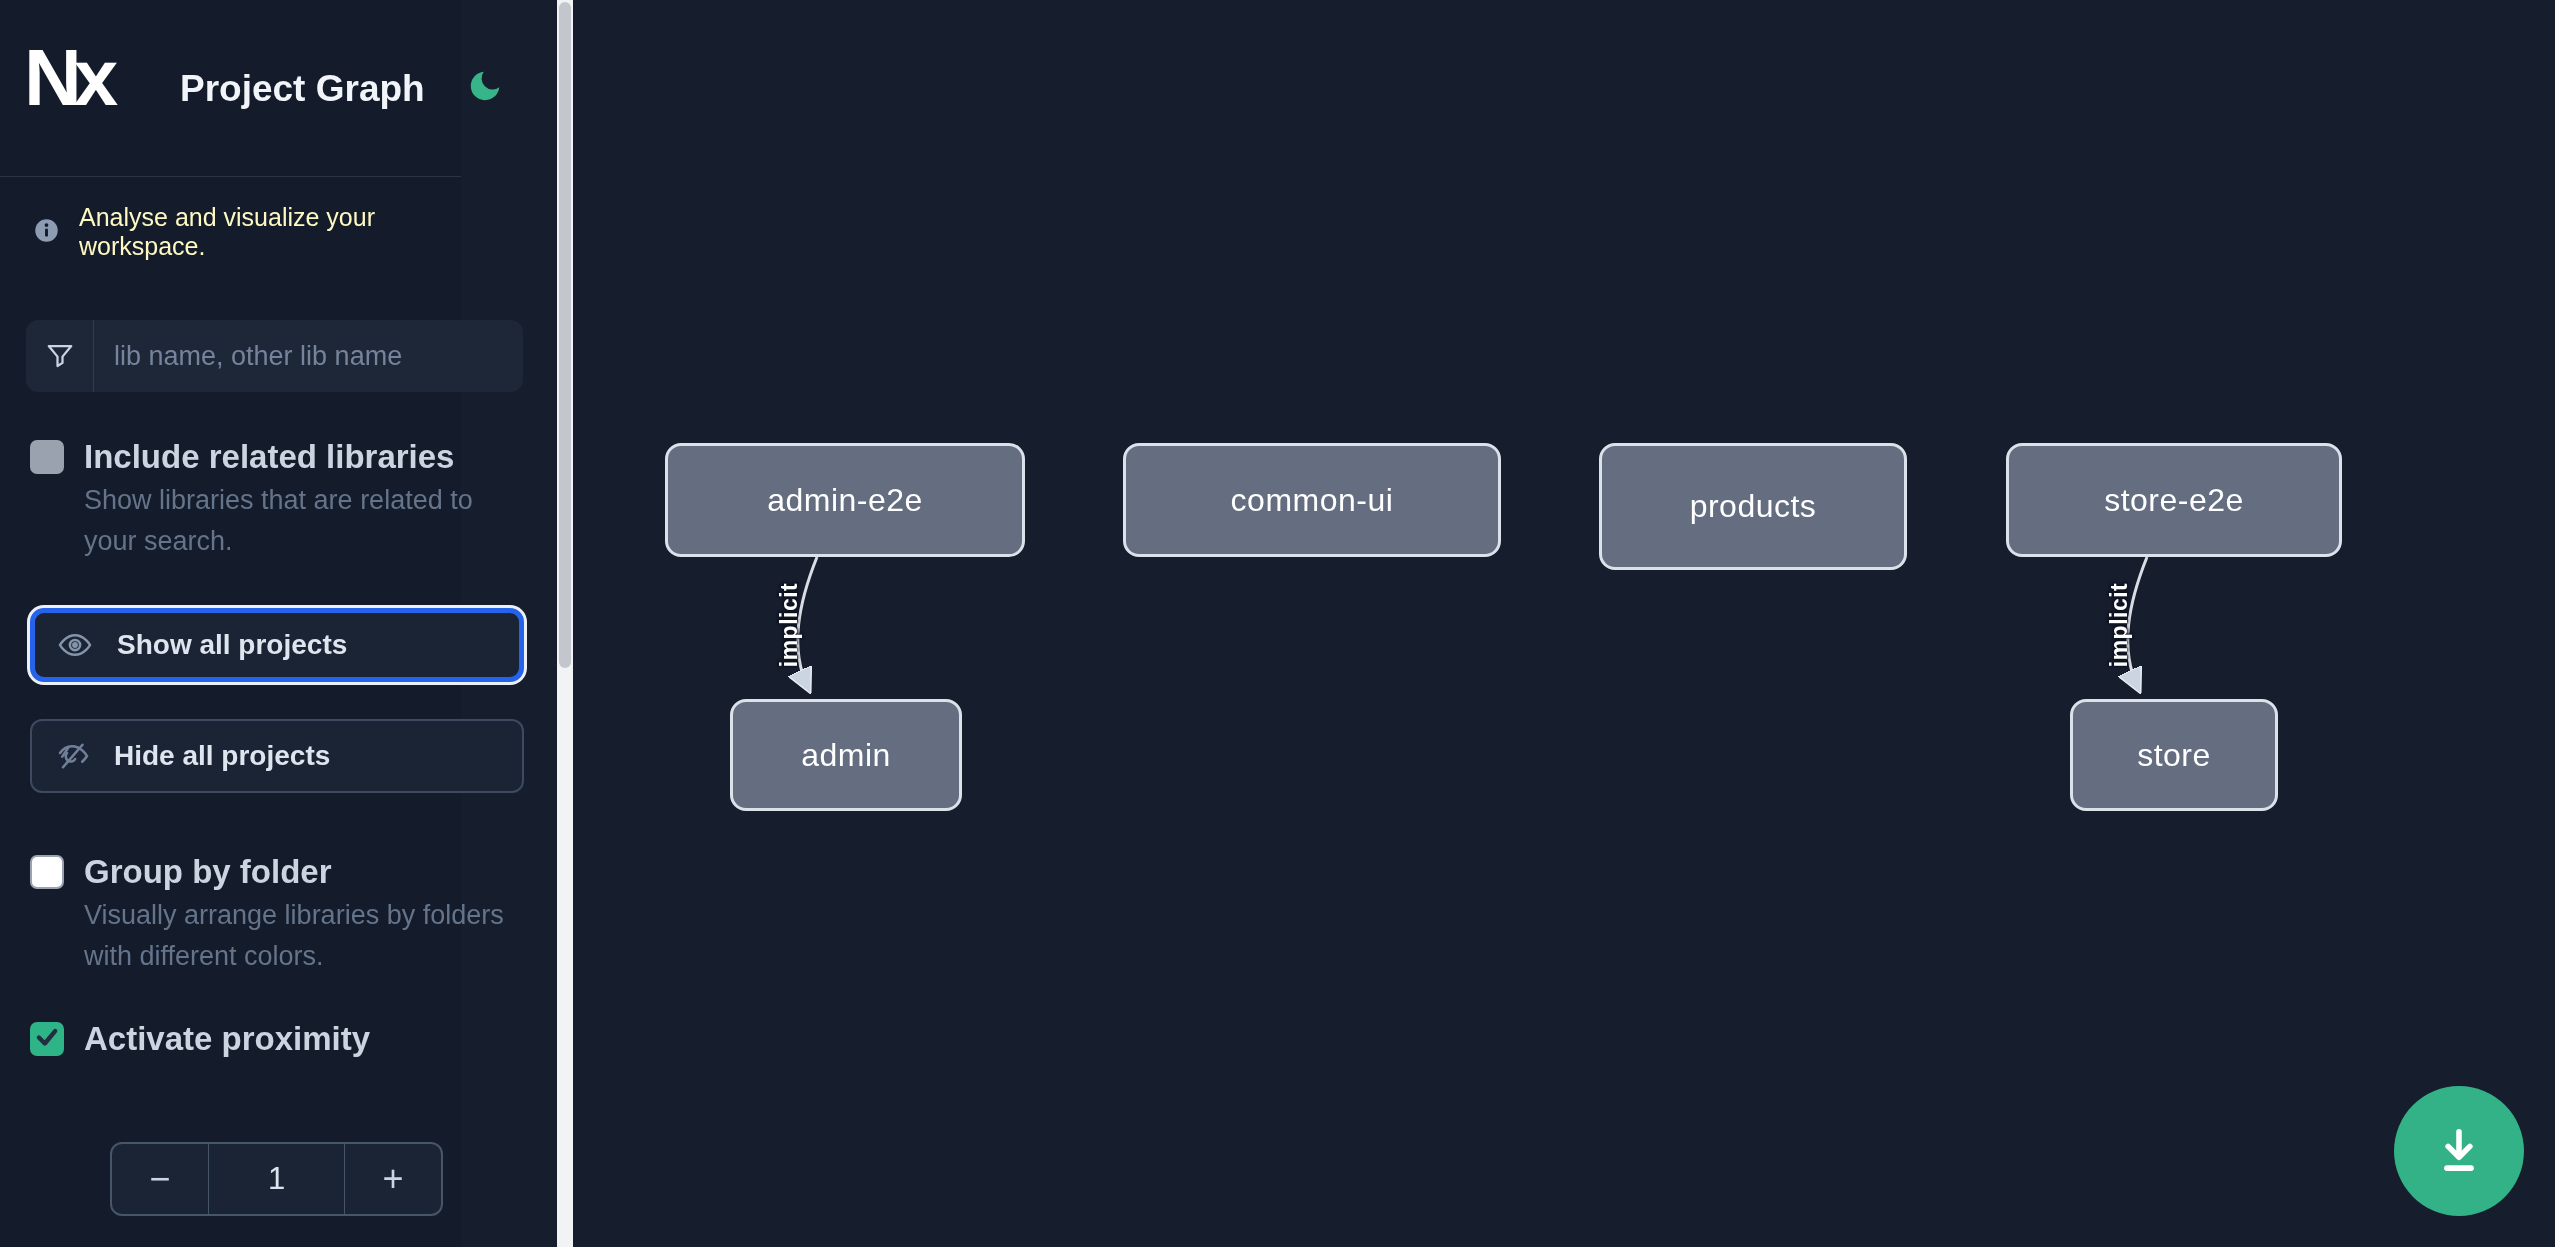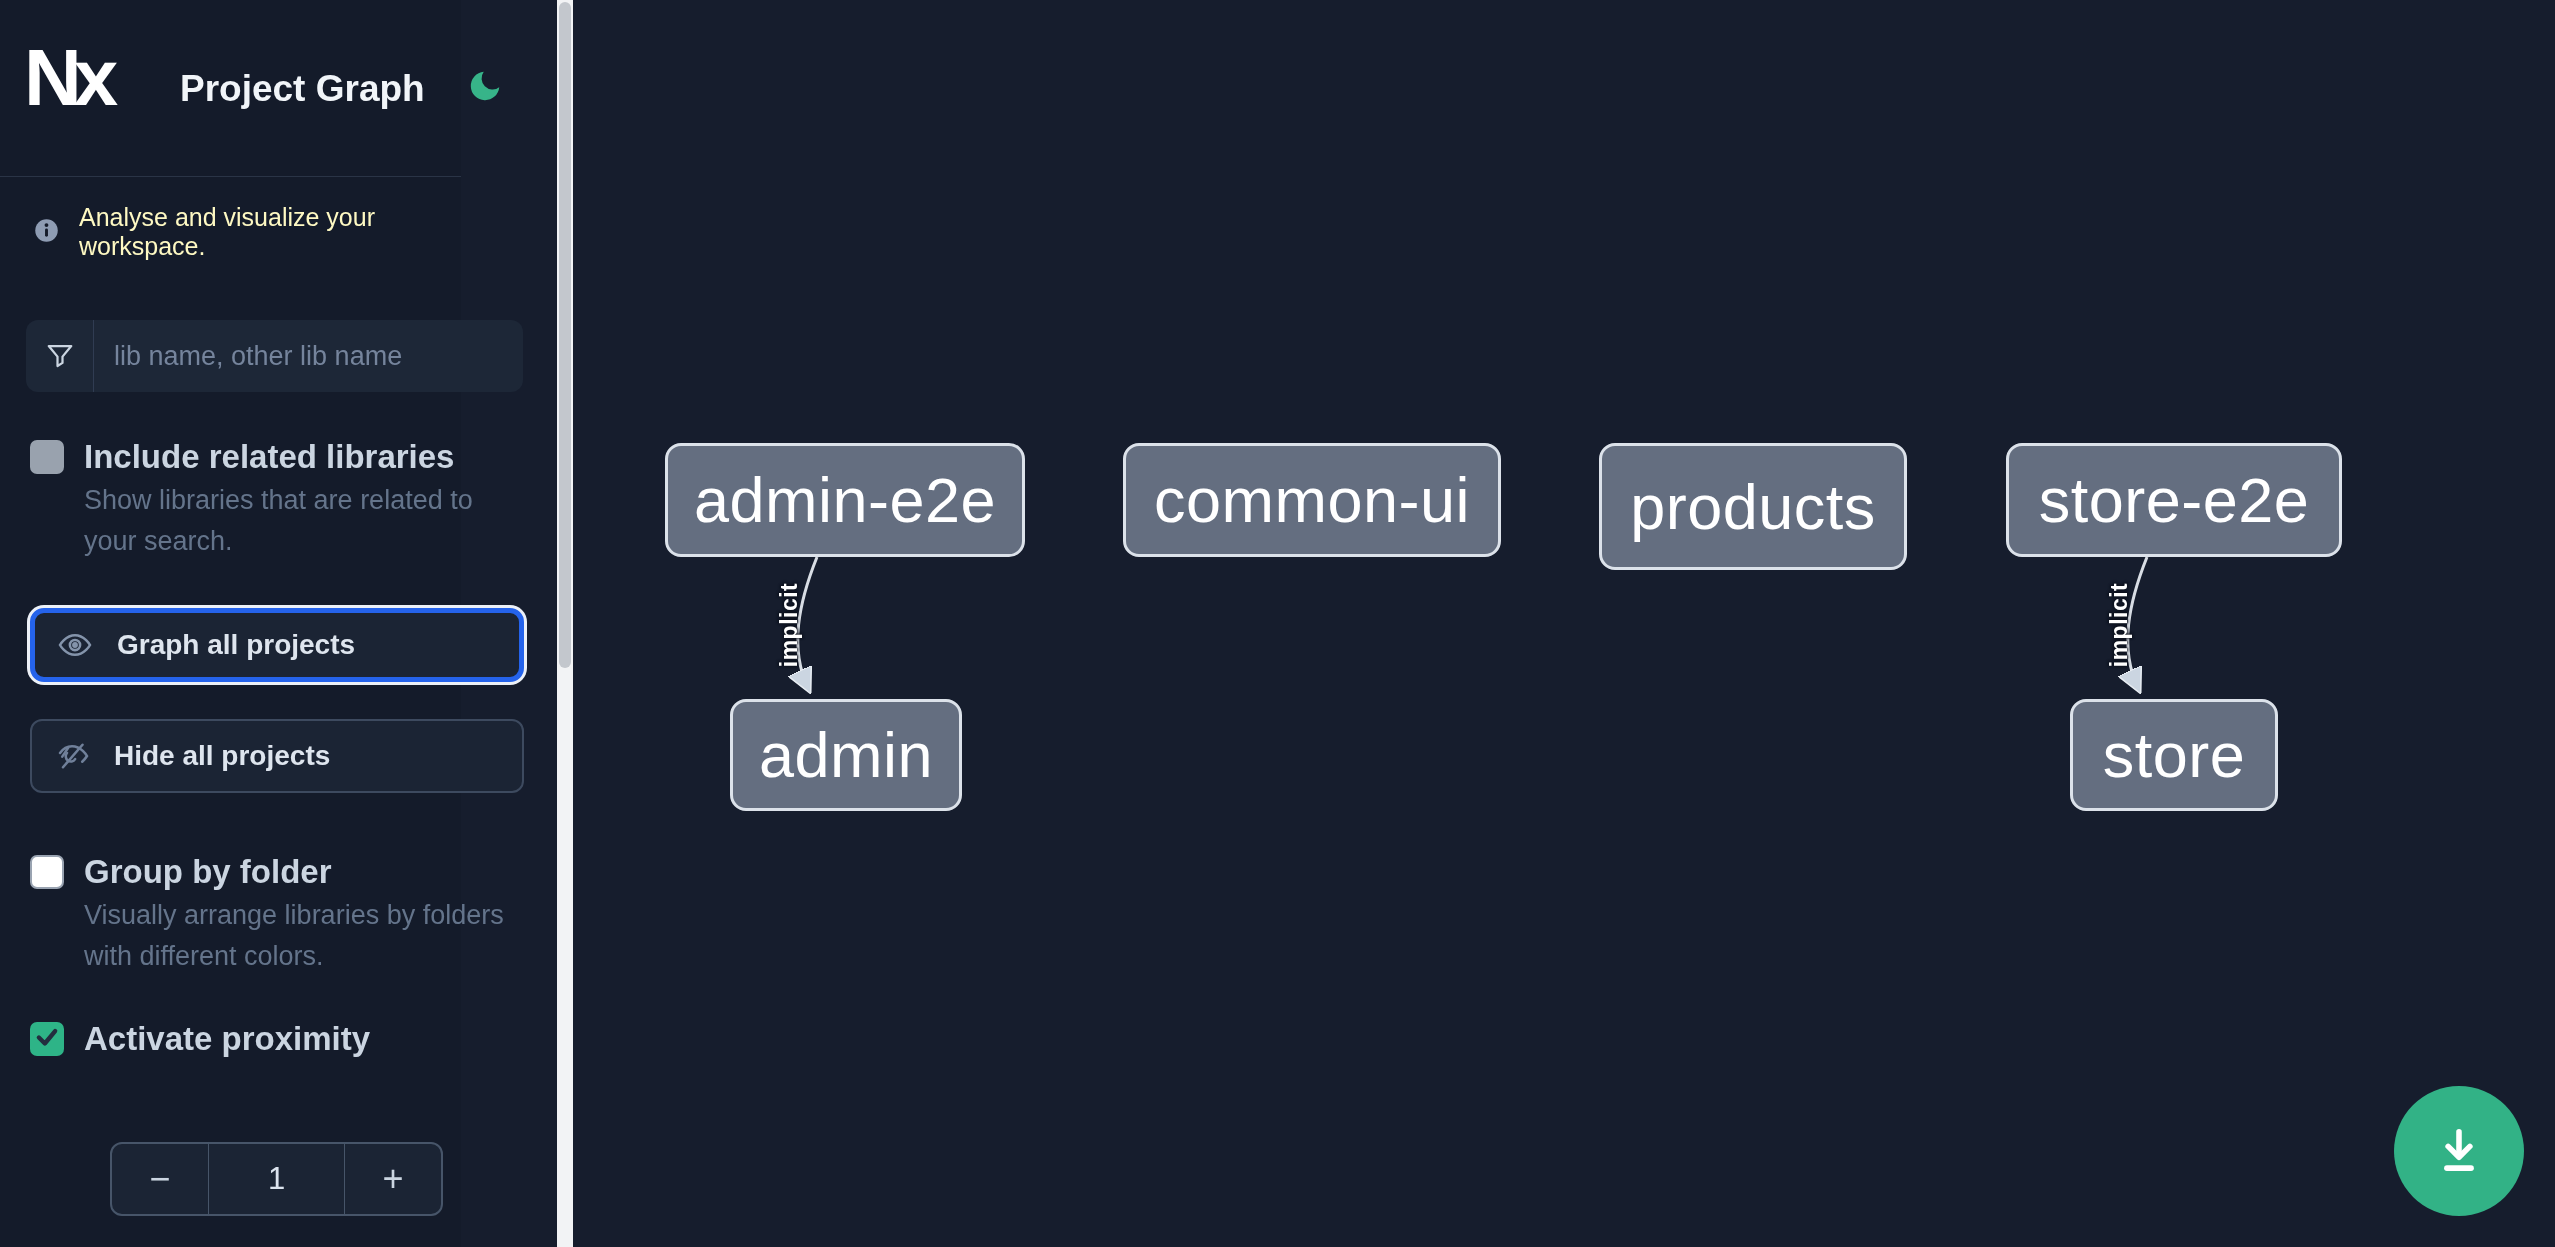--- a/index.html
+++ b/index.html
@@ -39,21 +39,21 @@
   .stepper-btn { width:96px; background:transparent; border:none; color:#cbd5e1; font-size:36px; cursor:pointer; font-family:inherit; }
   .stepper-value { flex:1; border-left:1px solid #475569; border-right:1px solid #475569; display:flex; align-items:center; justify-content:center; color:#dbe3ee; font-size:31px; }
 
   
   .side-scrollbar { position:absolute; left:557px; top:0; width:16px; height:1247px; background:#f2f3f5; }
   .side-scrollbar .thumb { position:absolute; left:2px; top:2px; width:12px; height:666px; background:#c3c7cd; border-radius:7px; }
 
   
   .canvas { position:absolute; left:573px; top:0; width:1982px; height:1247px; background:#161d2d; }
   .edges-svg { position:absolute; left:0; top:0; }
-  .graph-node { position:absolute; background:#646e80; border:3px solid #dce2ea; border-radius:16px; color:#ffffff; font-size:63px; display:flex; align-items:center; justify-content:center; cursor:pointer; letter-spacing:0.5px; }
+  .graph-node { position:absolute; background:#646e80; border:3px solid #dce2ea; border-radius:16px; color:#ffffff; font-size:32px; display:flex; align-items:center; justify-content:center; cursor:pointer; letter-spacing:0.5px; }
   .n-admin-e2e { left:92px;  top:443px; width:360px; height:114px; }
   .n-common-ui { left:550px; top:443px; width:378px; height:114px; }
   .n-products  { left:1026px;top:443px; width:308px; height:127px; }
   .n-store-e2e { left:1433px;top:443px; width:336px; height:114px; }
   .n-admin     { left:157px; top:699px; width:232px; height:112px; }
   .n-store     { left:1497px;top:699px; width:208px; height:112px; }
 
   .edge-label { position:absolute; color:#ffffff; font-size:23px; font-weight:700; transform:translate(-50%,-50%) rotate(-90deg); text-shadow:0 1px 3px rgba(10,15,26,.85),0 -1px 3px rgba(10,15,26,.85),1px 0 3px rgba(10,15,26,.85); letter-spacing:0.5px; }
   .el-1 { left:216px; top:625px; }
   .el-2 { left:1546px; top:625px; }
@@ -108,21 +108,21 @@
     </div>
 
     <button class="side-btn side-btn--focused" style="top:608px;">
       <span class="btn-icon">
         <svg width="36" height="36" viewBox="0 0 24 24" fill="none" stroke="#8494ab" stroke-width="1.7">
           <path d="M2 12s3.6-6.5 10-6.5S22 12 22 12s-3.6 6.5-10 6.5S2 12 2 12z"></path>
           <circle cx="12" cy="12" r="3.4"></circle>
           <circle cx="12" cy="12" r="1.1" fill="#8494ab"></circle>
         </svg>
       </span>
-      <span>Graph all projects</span>
+      <span>Show all projects</span>
     </button>
 
     <button class="side-btn" style="top:719px;">
       <span class="btn-icon">
         <svg width="36" height="36" viewBox="0 0 24 24" fill="none" stroke="#70809a" stroke-width="1.7" stroke-linecap="round">
           <path d="M4 10c2-2.8 4.8-4.5 8-4.5 6.4 0 10 6.5 10 6.5a17 17 0 0 1-3.2 3.8M9.9 5.9 5.5 12.4"></path>
           <path d="M8.7 10a3.4 3.4 0 1 0 5.4 4.1"></path>
           <line x1="19" y1="4.5" x2="6" y2="19.5"></line>
         </svg>
       </span>

